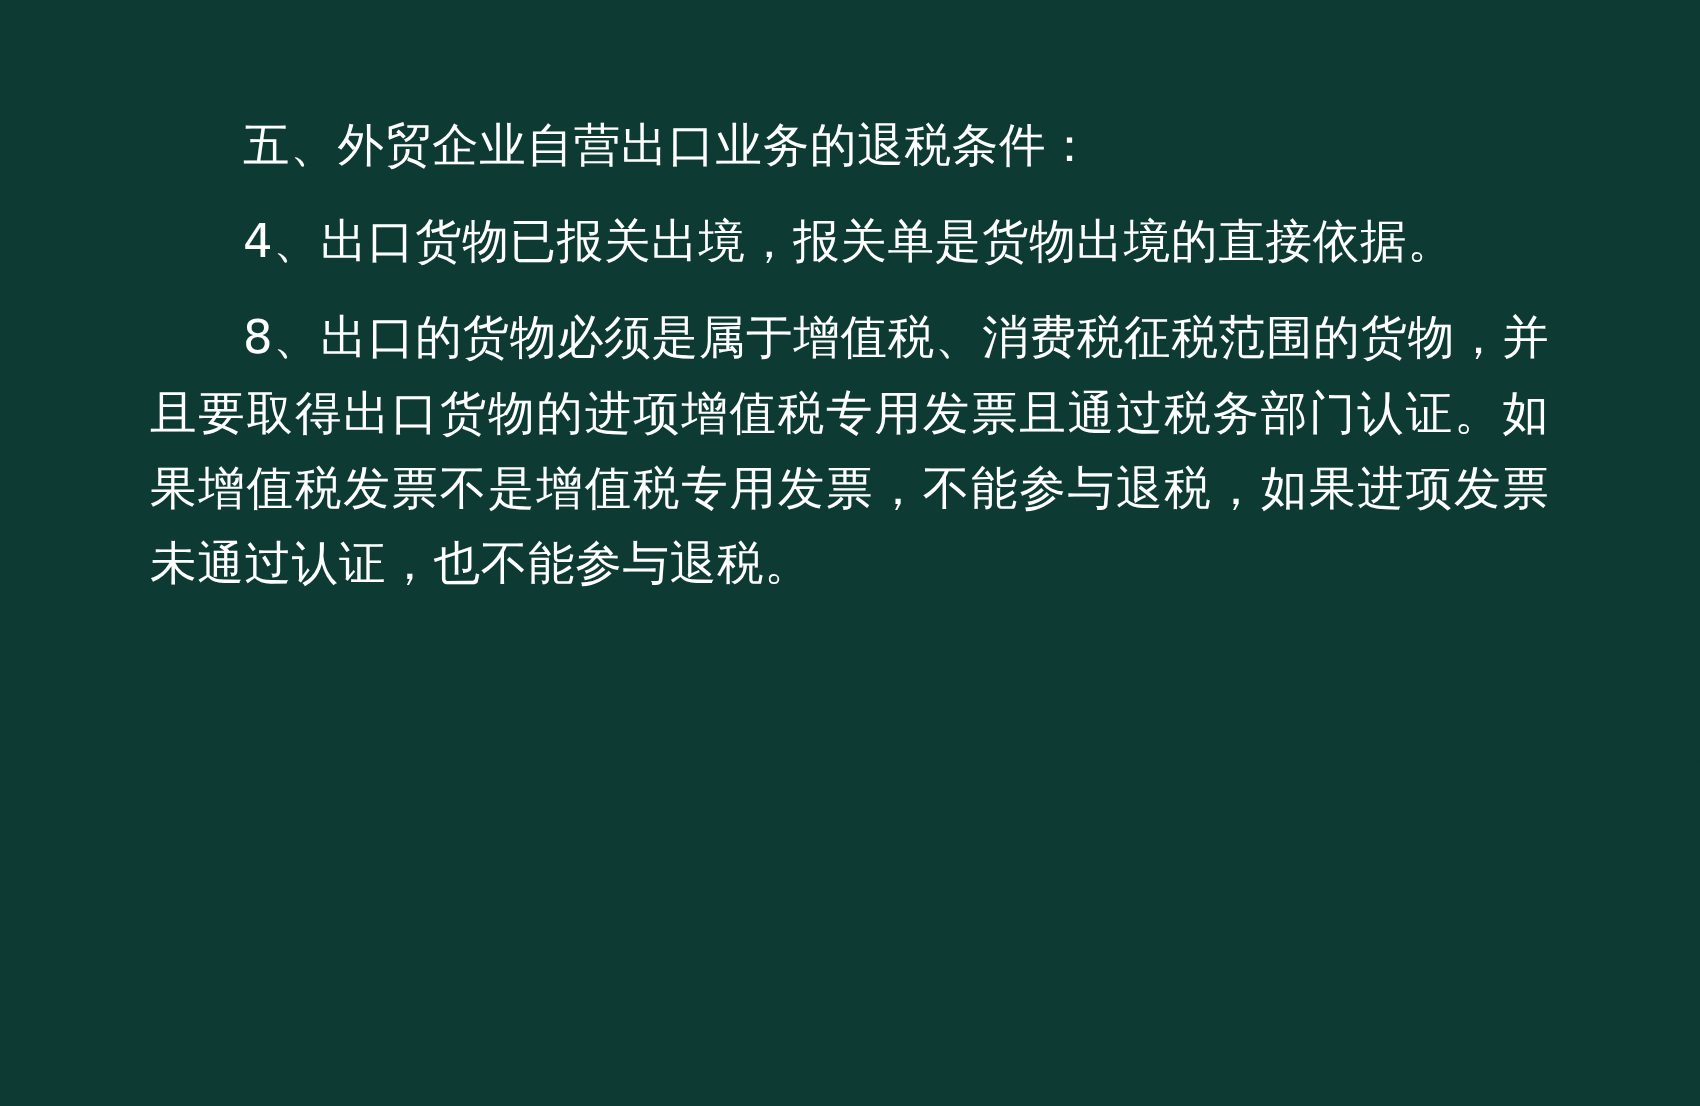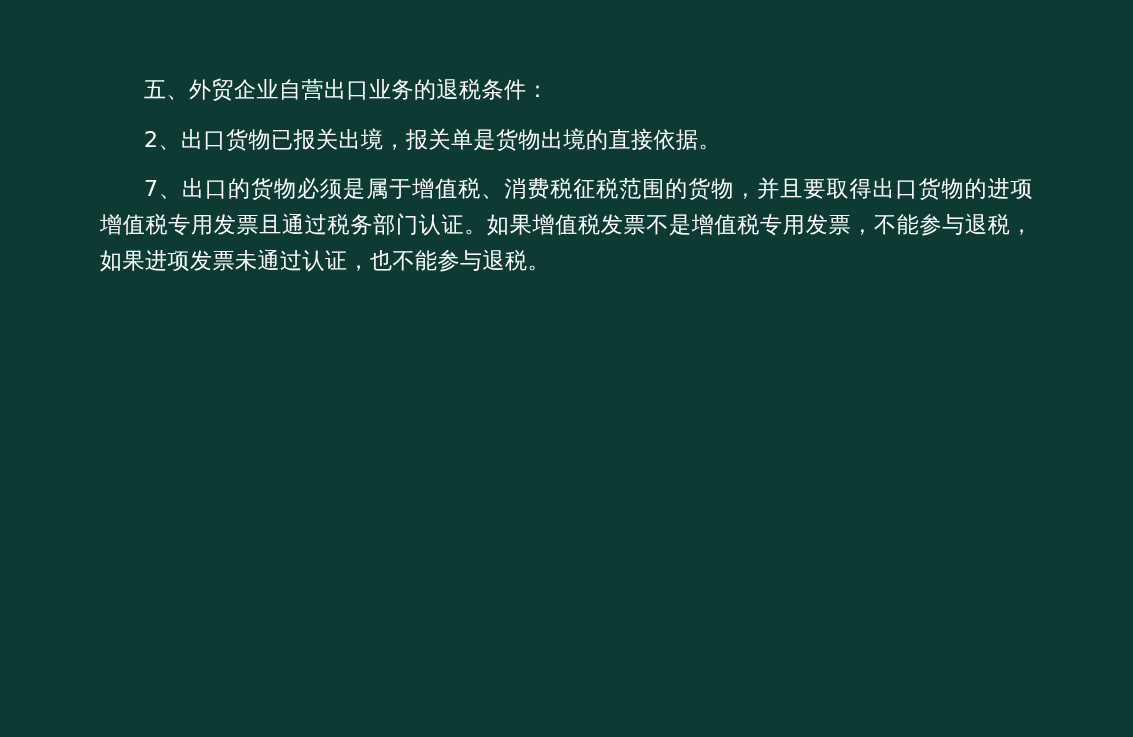--- a/index.html
+++ b/index.html
@@ -16,37 +16,37 @@
   .slide {
     position: relative;
     width: 1133px;
     height: 737px;
     background: #0d3b33;
     box-sizing: border-box;
     padding: 72px 100px 0 100px;
   }
   .content {
     color: #ffffff;
-    font-size: 22px;
+    font-size: 31px;
     line-height: 1.62;
     letter-spacing: 0.5px;
     font-weight: 400;
   }
   .para {
     margin: 0 0 14px 0;
     text-indent: 2em;
     text-align: justify;
     text-justify: inter-ideograph;
   }
   .para:last-child {
     margin-bottom: 0;
   }
 </style>
 </head>
 <body>
 
 <div class="slide">
   <div class="content">
     <p class="para">五、外贸企业自营出口业务的退税条件：</p>
-    <p class="para">2、出口货物已报关出境，报关单是货物出境的直接依据。</p>
-    <p class="para">7、出口的货物必须是属于增值税、消费税征税范围的货物，并且要取得出口货物的进项增值税专用发票且通过税务部门认证。如果增值税发票不是增值税专用发票，不能参与退税，如果进项发票未通过认证，也不能参与退税。</p>
+    <p class="para">4、出口货物已报关出境，报关单是货物出境的直接依据。</p>
+    <p class="para">8、出口的货物必须是属于增值税、消费税征税范围的货物，并且要取得出口货物的进项增值税专用发票且通过税务部门认证。如果增值税发票不是增值税专用发票，不能参与退税，如果进项发票未通过认证，也不能参与退税。</p>
   </div>
 </div>
 
 </body></html>

